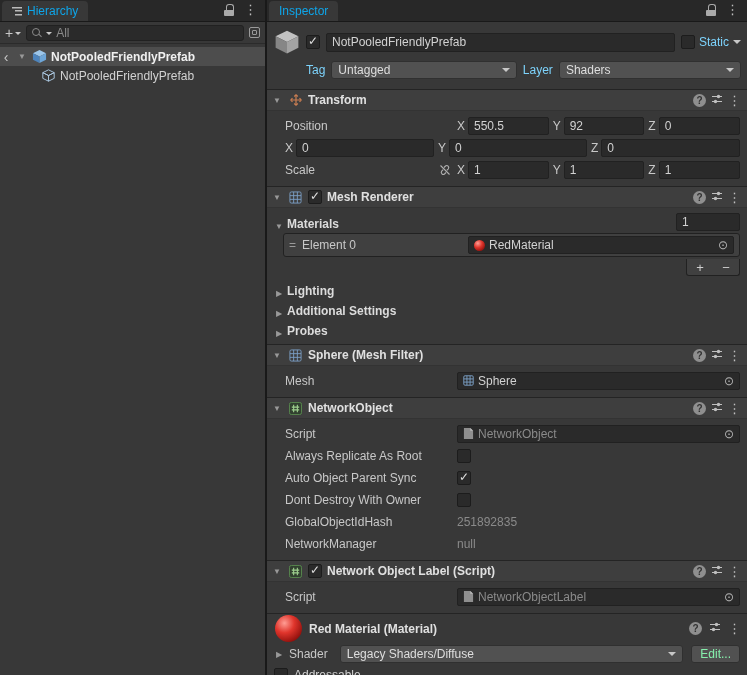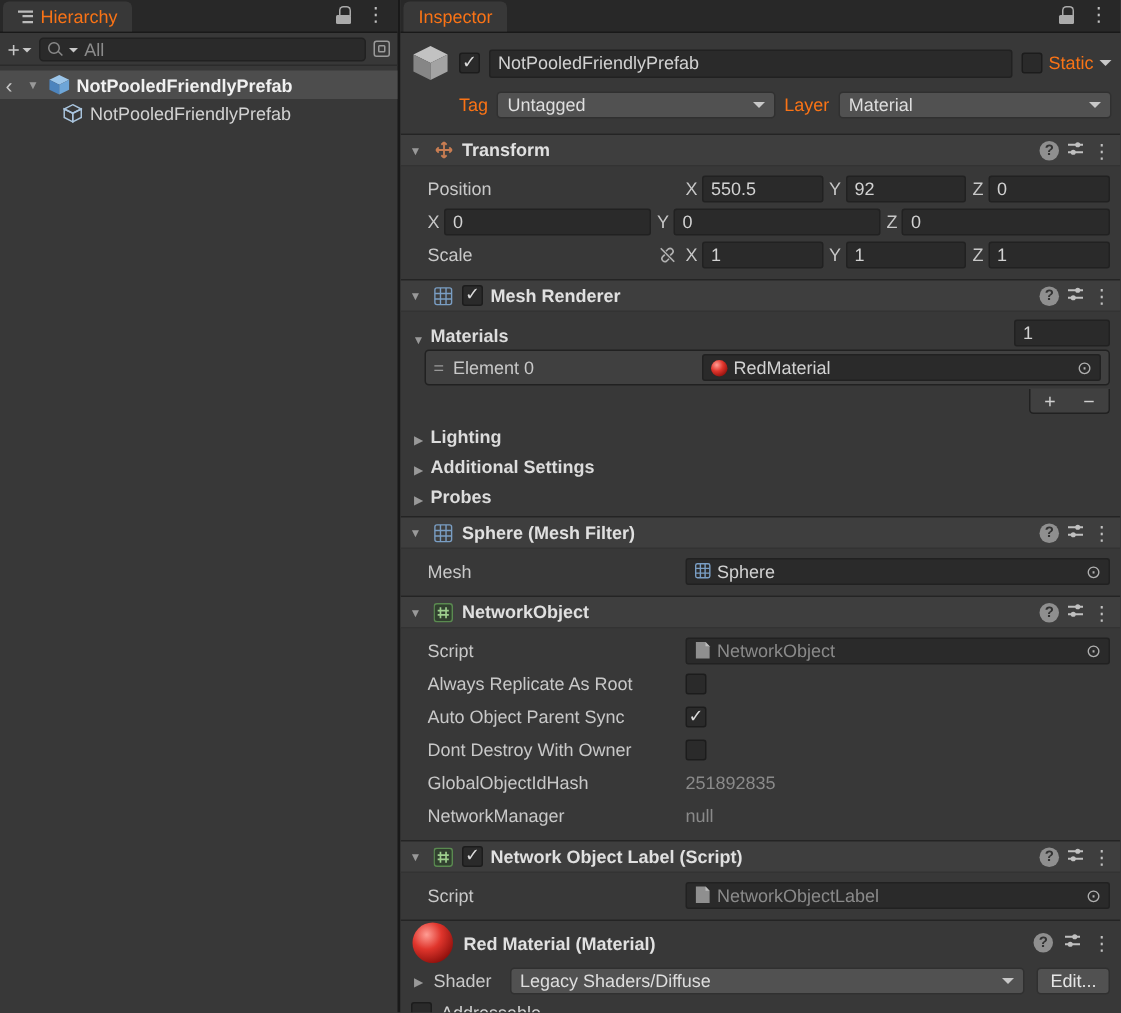--- a/index.html
+++ b/index.html
@@ -6,21 +6,21 @@
   html,body { width:747px; height:675px; }
   body {
     background:#383838; color:#d2d2d2;
     font-family:"Liberation Sans", sans-serif; font-size:12px;
     overflow:hidden;
   }
   .app { display:flex; width:747px; height:675px; }
 
   
   .tabbar { height:22px; background:#282828; display:flex; align-items:flex-end; border-bottom:1px solid #191919; flex:none; }
-  .tab { height:20px; background:#383838; border-radius:4px 4px 0 0; padding:0 10px; display:flex; align-items:center; gap:5px; color:#f97316; margin-left:2px; }
+  .tab { height:20px; background:#383838; border-radius:4px 4px 0 0; padding:0 10px; display:flex; align-items:center; gap:5px; color:#0ea5e9; margin-left:2px; }
   .tabbar-fill { flex:1; }
   .tabbar-icons { display:flex; align-items:center; gap:10px; padding:0 8px 4px 0; }
   .kebab::before { content:"\22EE"; color:#c0c0c0; font-size:13px; }
   .lock-icon { width:10px; height:12px; position:relative; display:inline-block; }
   .lock-icon::before { content:""; position:absolute; top:0; left:2px; width:6px; height:6px; border:1.5px solid #aaa; border-bottom:none; border-radius:3px 3px 0 0; }
   .lock-icon::after { content:""; position:absolute; bottom:0; left:0; width:10px; height:6px; background:#aaa; border-radius:1px; }
   .fold { width:12px; flex:none; font-size:8px; color:#999; text-align:center; }
   .fold.open::before { content:"\25BC"; }
   .fold.closed::before { content:"\25B6"; }
   .caret { width:0; height:0; border-left:4px solid transparent; border-right:4px solid transparent; border-top:4px solid #c8c8c8; flex:none; }
@@ -65,21 +65,21 @@
   .insp-scroll { flex:1; display:flex; flex-direction:column; overflow:hidden; }
 
   .go-header { padding:7px 6px 9px 6px; }
   .go-row1 { display:flex; align-items:center; gap:6px; height:26px; }
   .go-cube { width:27px; height:27px; display:flex; align-items:center; justify-content:center; flex:none; }
   .name-field { flex:1; height:19px; min-width:0; }
   .static-group { display:flex; align-items:center; gap:4px; flex:none; }
   .go-row2 { display:flex; align-items:center; gap:6px; height:20px; margin-top:5px; padding-left:33px; }
   .tag-dd { flex:1.02; min-width:0; }
   .layer-dd { flex:1; min-width:0; }
-  .inline-label { color:#f97316; flex:none; }
+  .inline-label { color:#7dd3fc; flex:none; }
 
   .component-header { height:22px; background:#3e3e3e; border-top:1px solid #242424; border-bottom:1px solid #333; display:flex; align-items:center; gap:5px; padding:0 6px 0 4px; flex:none; }
   .comp-icon { width:15px; height:15px; display:flex; align-items:center; justify-content:center; flex:none; }
   .comp-title { font-weight:bold; color:#e0e0e0; white-space:nowrap; }
   .hdr-spacer { flex:1; }
   .component-body { padding:4px 0 5px 0; }
 
   .insp-row { min-height:21px; display:flex; align-items:center; padding:0 7px 0 18px; margin-bottom:1px; }
   .insp-label { width:172px; flex:none; color:#c8c8c8; white-space:nowrap; overflow:hidden; display:flex; align-items:center; }
   .insp-value { flex:1; display:flex; align-items:center; gap:4px; min-width:0; }
@@ -101,21 +101,21 @@
   .footer-btns { display:flex; background:#404040; border:1px solid #212121; border-top:none; border-radius:0 0 3px 3px; }
   .mini-btn { width:26px; height:16px; display:flex; align-items:center; justify-content:center; color:#cfcfcf; font-size:13px; }
 
   .sphere-red-sm { width:11px; height:11px; border-radius:50%; background:radial-gradient(circle at 35% 30%, #ff9d94 0%, #e0352c 40%, #8f100c 80%, #5f0a08 100%); flex:none; }
   .mat-preview { width:27px; height:27px; border-radius:50%; background:radial-gradient(circle at 35% 30%, #ff9d94 0%, #e0352c 38%, #8f100c 78%, #4d0806 100%); flex:none; }
   .mat-header { display:flex; align-items:center; gap:7px; height:30px; padding:0 6px 0 8px; border-top:1px solid #242424; }
   .mat-title { font-weight:bold; color:#e0e0e0; }
   .shader-row { display:flex; align-items:center; gap:4px; height:22px; padding:0 7px 0 6px; }
   .shader-label { color:#c8c8c8; margin-right:8px; }
   .shader-dd { flex:1; min-width:0; }
-  .edit-btn { background:#515151; border:1px solid #303030; border-radius:3px; height:18px; display:flex; align-items:center; padding:0 8px; color:#e5e5e5; margin-left:4px; flex:none; }
+  .edit-btn { background:#515151; border:1px solid #303030; border-radius:3px; height:18px; display:flex; align-items:center; padding:0 8px; color:#86efac; margin-left:4px; flex:none; }
   .addressable-row { display:flex; align-items:center; gap:6px; height:20px; padding-left:7px; }
 </style>
 </head>
 <body>
 
 <div class="app">
 
   <div class="hierarchy-panel">
     <div class="tabbar">
       <div class="tab">
@@ -200,21 +200,21 @@
           </div>
         </div>
         <div class="go-row2">
           <span class="inline-label">Tag</span>
           <div class="dropdown tag-dd">
             <span class="dd-text">Untagged</span>
             <span class="caret"></span>
           </div>
           <span class="inline-label">Layer</span>
           <div class="dropdown layer-dd">
-            <span class="dd-text">Material</span>
+            <span class="dd-text">Shaders</span>
             <span class="caret"></span>
           </div>
         </div>
       </div>
 
       <div class="component">
         <div class="component-header">
           <span class="fold open"></span>
           <span class="comp-icon">
             <svg width="14" height="14" viewBox="0 0 16 16" fill="none" stroke="#c87d52" stroke-width="1.4">

